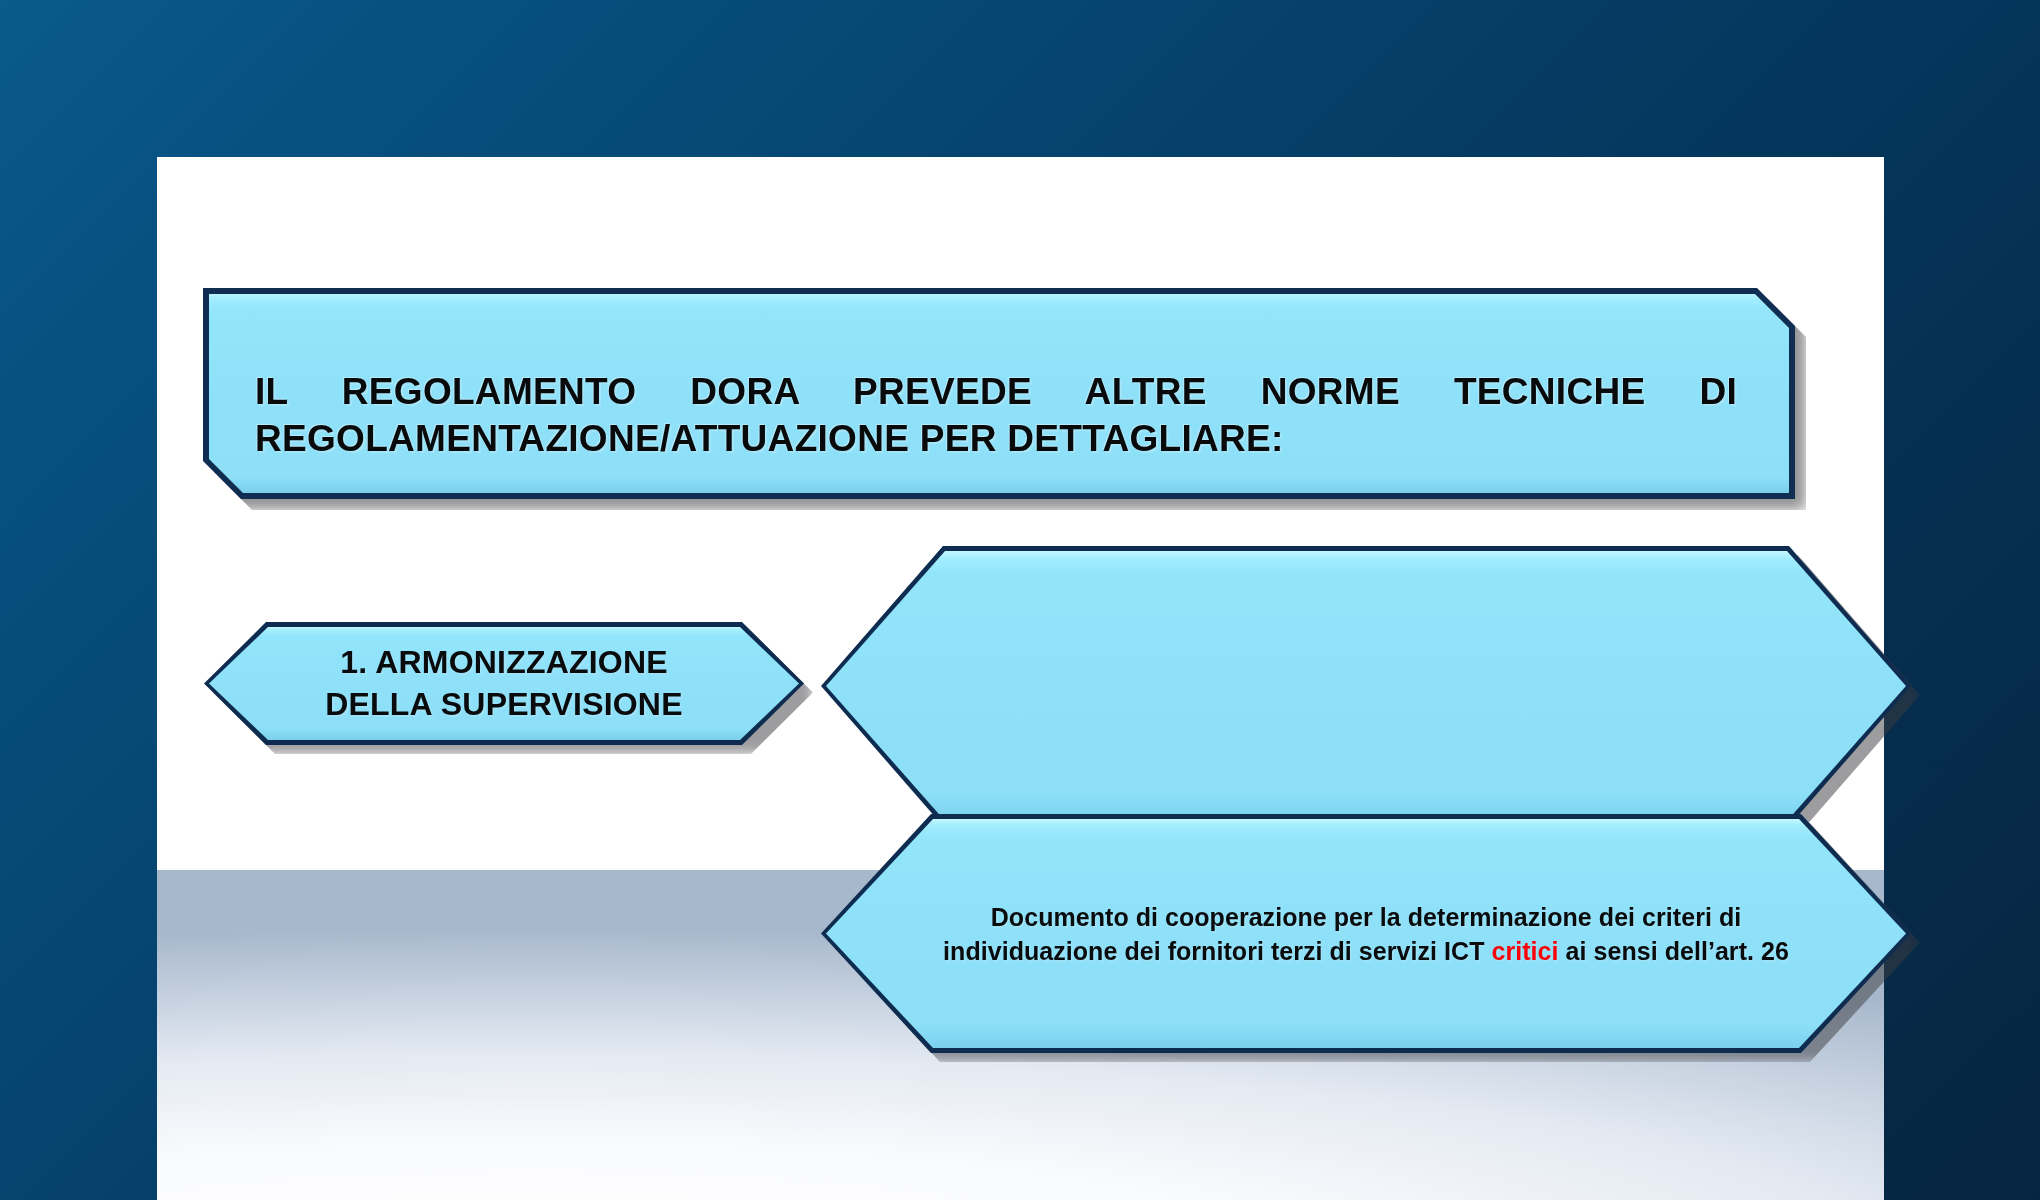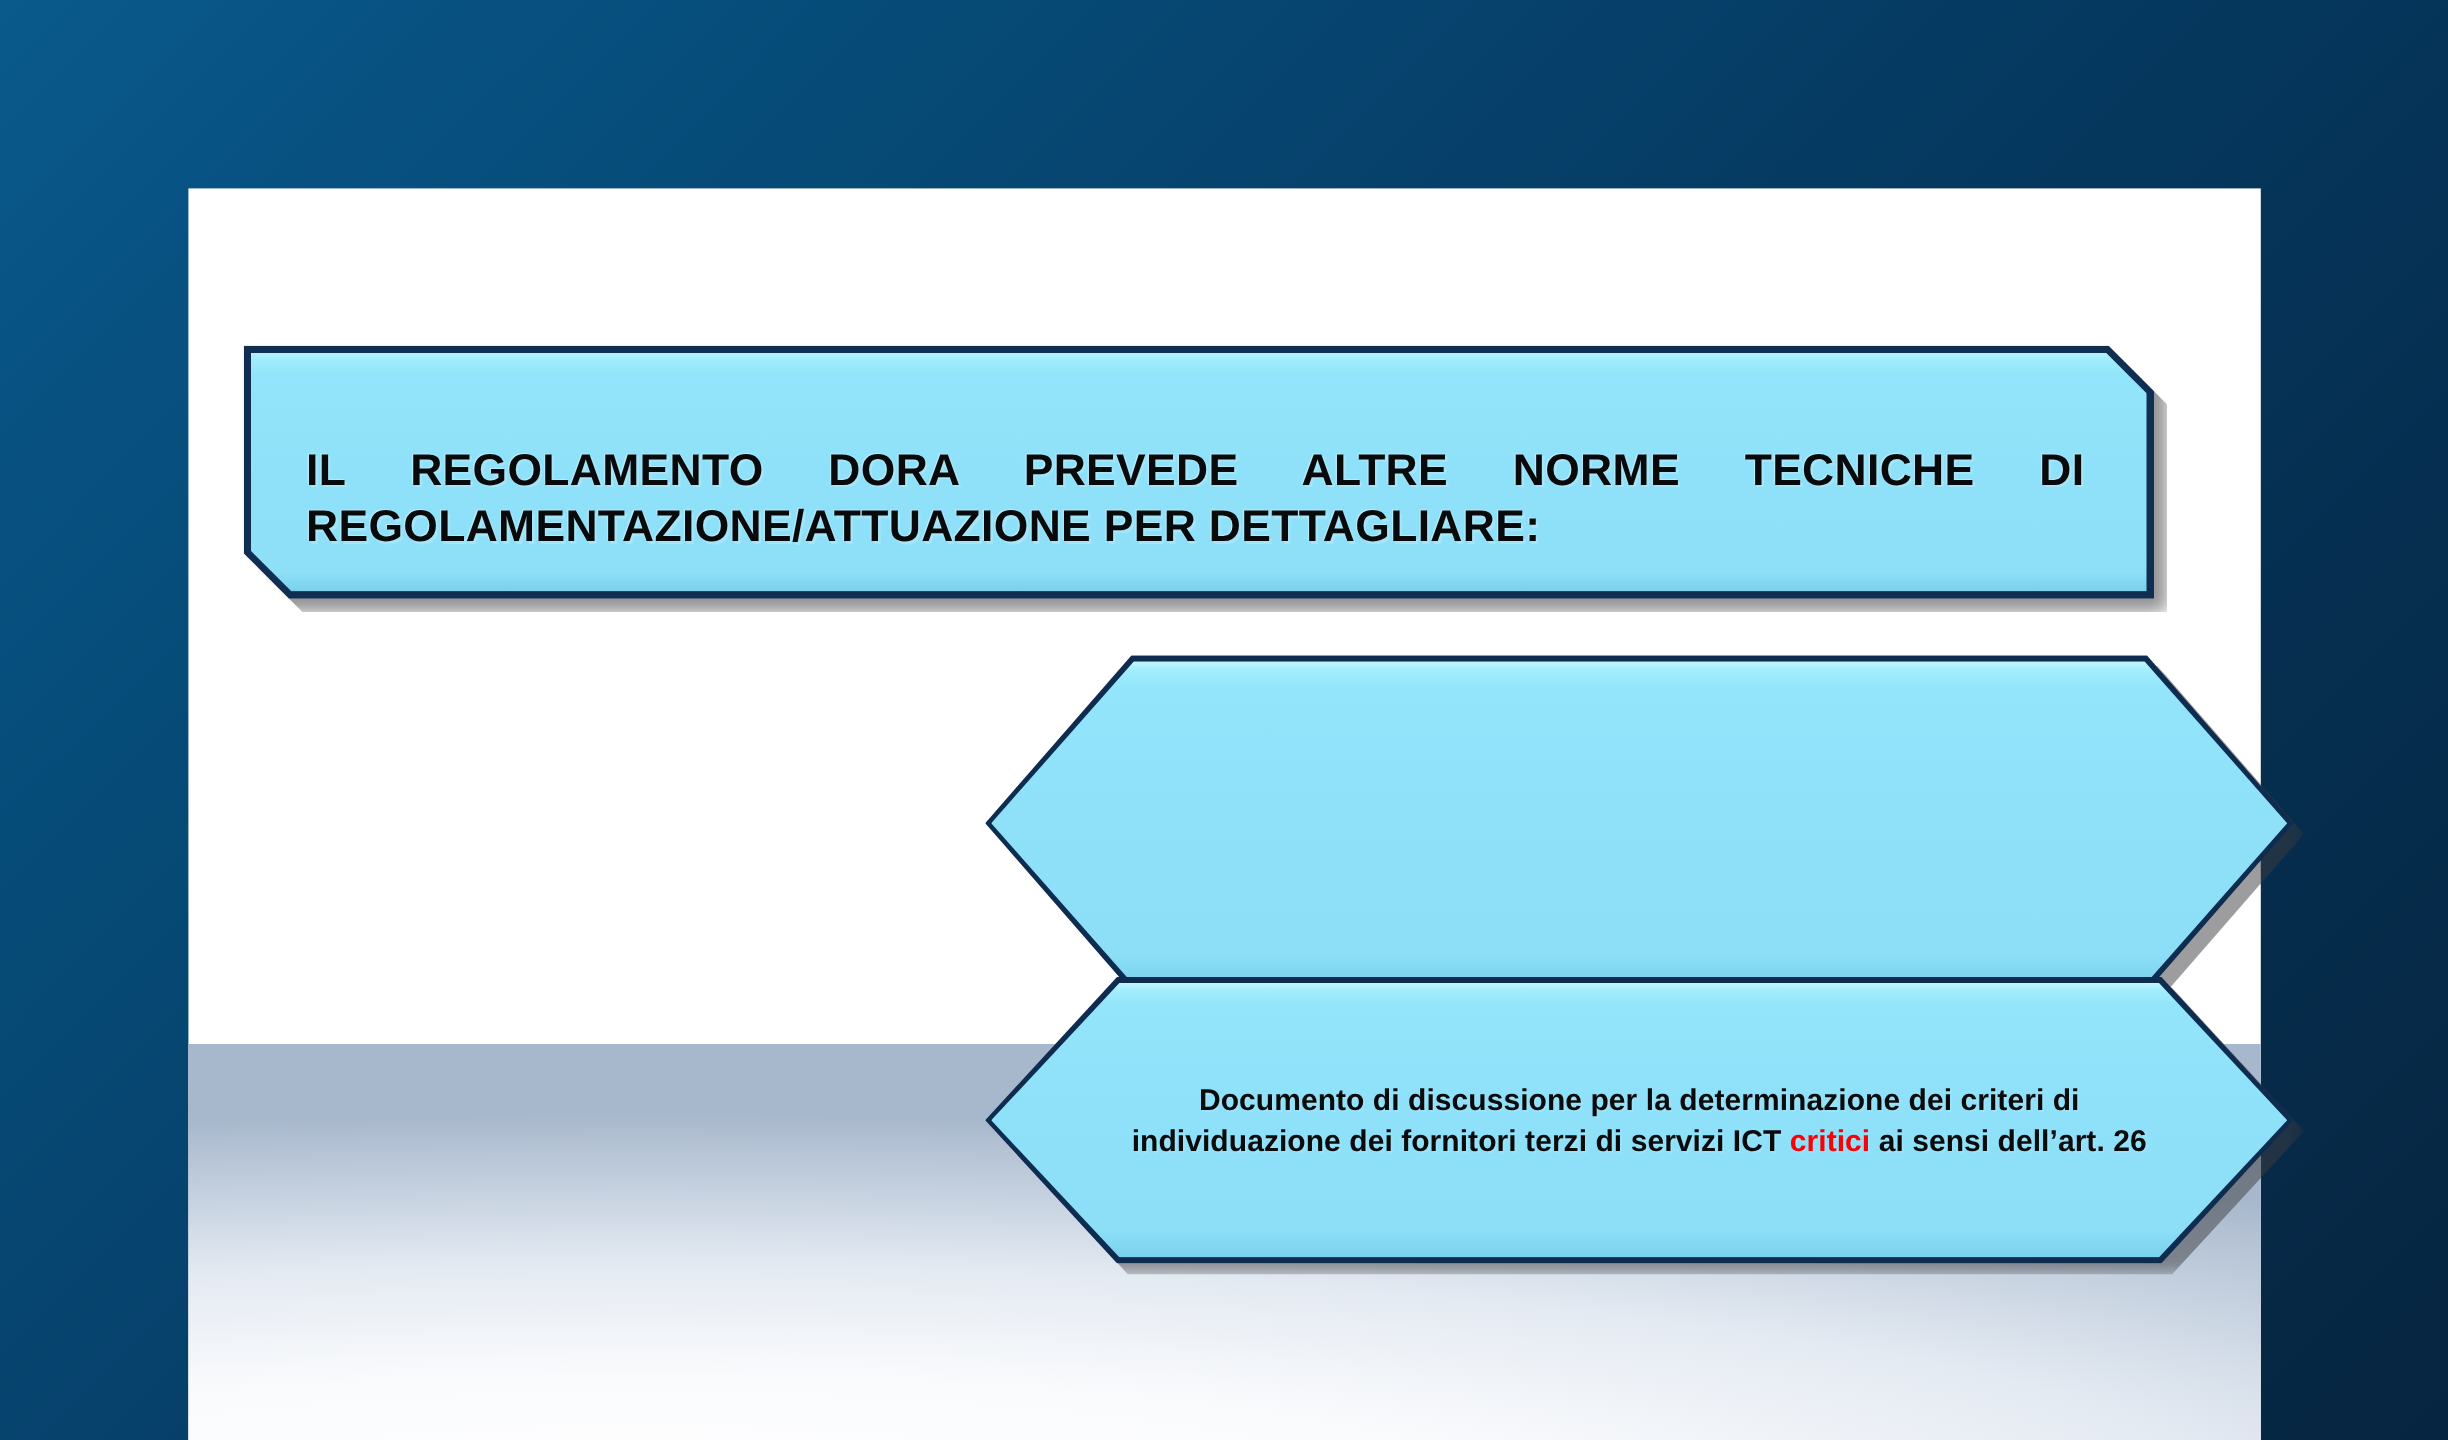--- a/index.html
+++ b/index.html
@@ -179,34 +179,42 @@
     <div id="panel-vignette"></div>
   </div>
 
   <div id="header-banner">
     <div class="oct-shadow"></div>
     <div class="oct-border"></div>
     <div class="oct-fill"></div>
     <div id="header-text">IL REGOLAMENTO DORA PREVEDE ALTRE NORME TECNICHE DI REGOLAMENTAZIONE/ATTUAZIONE PER DETTAGLIARE:</div>
   </div>
 
+  <div class="hex" id="hex-label-1">
+    <div class="hex-shadow clip-hex-both" style="--pt:62px"></div>
+    <div class="hex-border clip-hex-both" style="--pt:62px"></div>
+    <div class="hex-fill clip-hex-both" style="--pt:59px; left:5px; top:5px; right:5px; bottom:5px;"></div>
+    <div class="hex-content">
+      <div class="label-text">1. ARMONIZZAZIONE DELLA SUPERVISIONE</div>
+    </div>
+  </div>
 
   <div class="hex" id="hex-content-1">
     <div class="hex-shadow clip-hex-both" style="--pt:122px"></div>
     <div class="hex-border clip-hex-both" style="--pt:122px"></div>
     <div class="hex-fill clip-hex-both" style="--pt:119px; left:5px; top:5px; right:5px; bottom:5px;"></div>
     <div class="hex-content">
       <div class="body-text">
       </div>
     </div>
   </div>
 
 
   <div class="hex" id="hex-content-2">
     <div class="hex-shadow clip-hex-both" style="--pt:110px"></div>
     <div class="hex-border clip-hex-both" style="--pt:110px"></div>
     <div class="hex-fill clip-hex-both" style="--pt:107px; left:5px; top:5px; right:5px; bottom:5px;"></div>
     <div class="hex-content">
-        <div class="body-text"><span>Documento di discussione per la determinazione dei criteri di individuazione dei fornitori terzi di servizi ICT </span><span class="hl-red">critici</span><span> ai sensi dell’art. 26</span></div>
+        <div class="body-text"><span>Documento di cooperazione per la determinazione dei criteri di individuazione dei fornitori terzi di servizi ICT </span><span class="hl-red">critici</span><span> ai sensi dell’art. 26</span></div>
     </div>
   </div>
 
 </div>
 
 </body></html>

